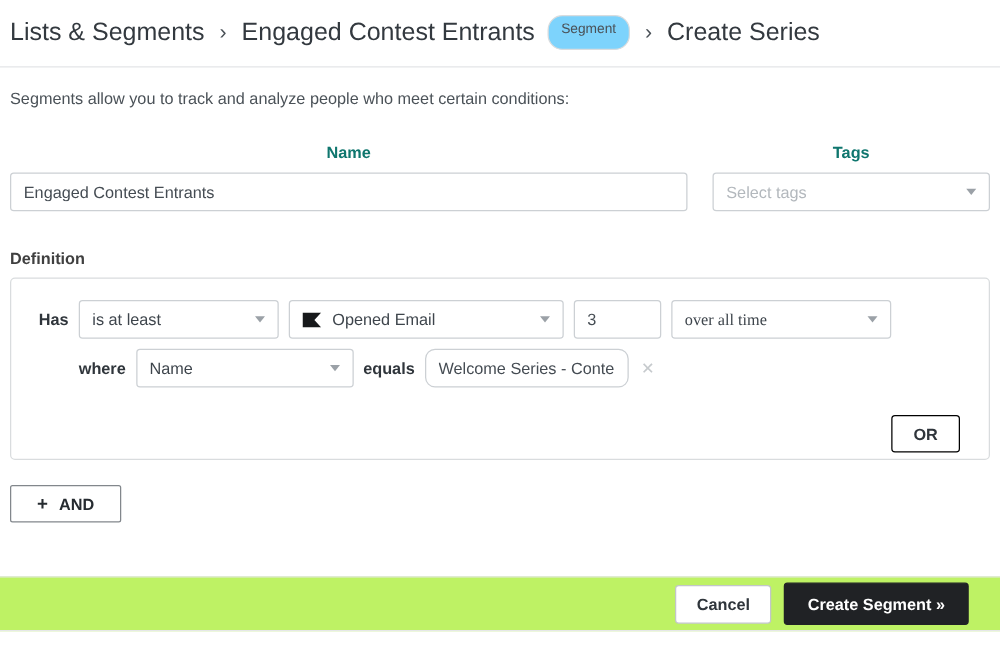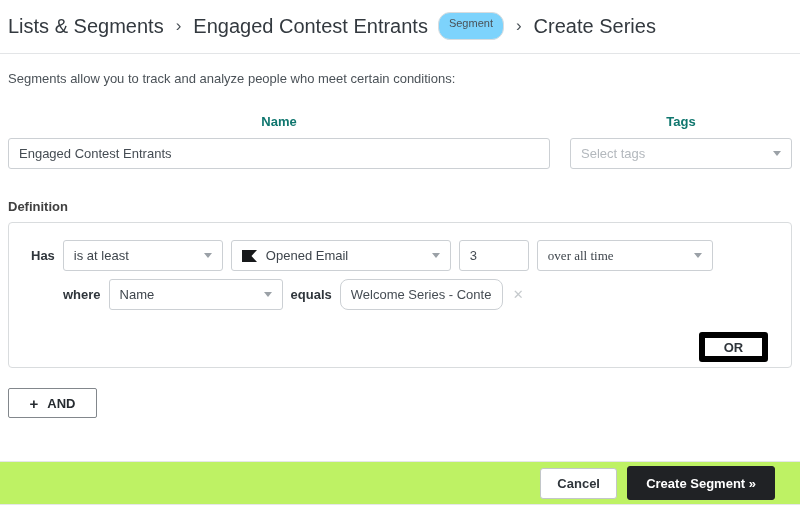--- a/index.html
+++ b/index.html
@@ -42,22 +42,22 @@
   .cond-row { display:flex; align-items:center; gap:8px; margin-top:8px; font-size:13px; }
   .bold-label { font-weight:bold; color:#2f353b; flex:none; }
   .dd-metric { width:220px; }
   .dd-operator { width:160px; }
   .num-input { width:70px; height:31px; text-align:left; }
   .dd-timeframe { width:176px;font-family:Liberation Serif, serif; }
   .row-where { margin-left:32px; }
   .dd-property { width:174px; }
   .pill-input { width:163px; border-radius:8px; }
   .close-x { color:#c6cacd; font-size:13px; margin-left:2px; cursor:pointer; }
-  .or-btn { position:absolute; right:23px; bottom:5px; width:69px; height:30px; background:#fff;
-            border:6px solid #000000; border-radius:3px; font-family:"Liberation Sans", sans-serif;
+  .or-btn { position:absolute; right:23px; bottom:5px; width:55px; height:30px; background:#fff;
+            border:1px solid #000000; border-radius:3px; font-family:"Liberation Sans", sans-serif;
             font-size:13px; font-weight:bold; color:#2f353b; cursor:pointer; }
 
   .and-btn { margin:20px 0 0 8px; width:89px; height:30px; background:#fff; border:1px solid #82878c;
              border-radius:2px; font-family:"Liberation Sans", sans-serif; font-size:13px; font-weight:bold;
              color:#262b30; cursor:pointer; display:flex; align-items:center; justify-content:center; gap:9px; }
   .and-btn .plus { font-size:15px; font-weight:bold; }
 
   
   .footer { position:absolute; left:0; right:0; top:461px; height:44px; background:#bef264;
             border-top:1px solid #e5e7e8; border-bottom:1px solid #e5e7e8;

